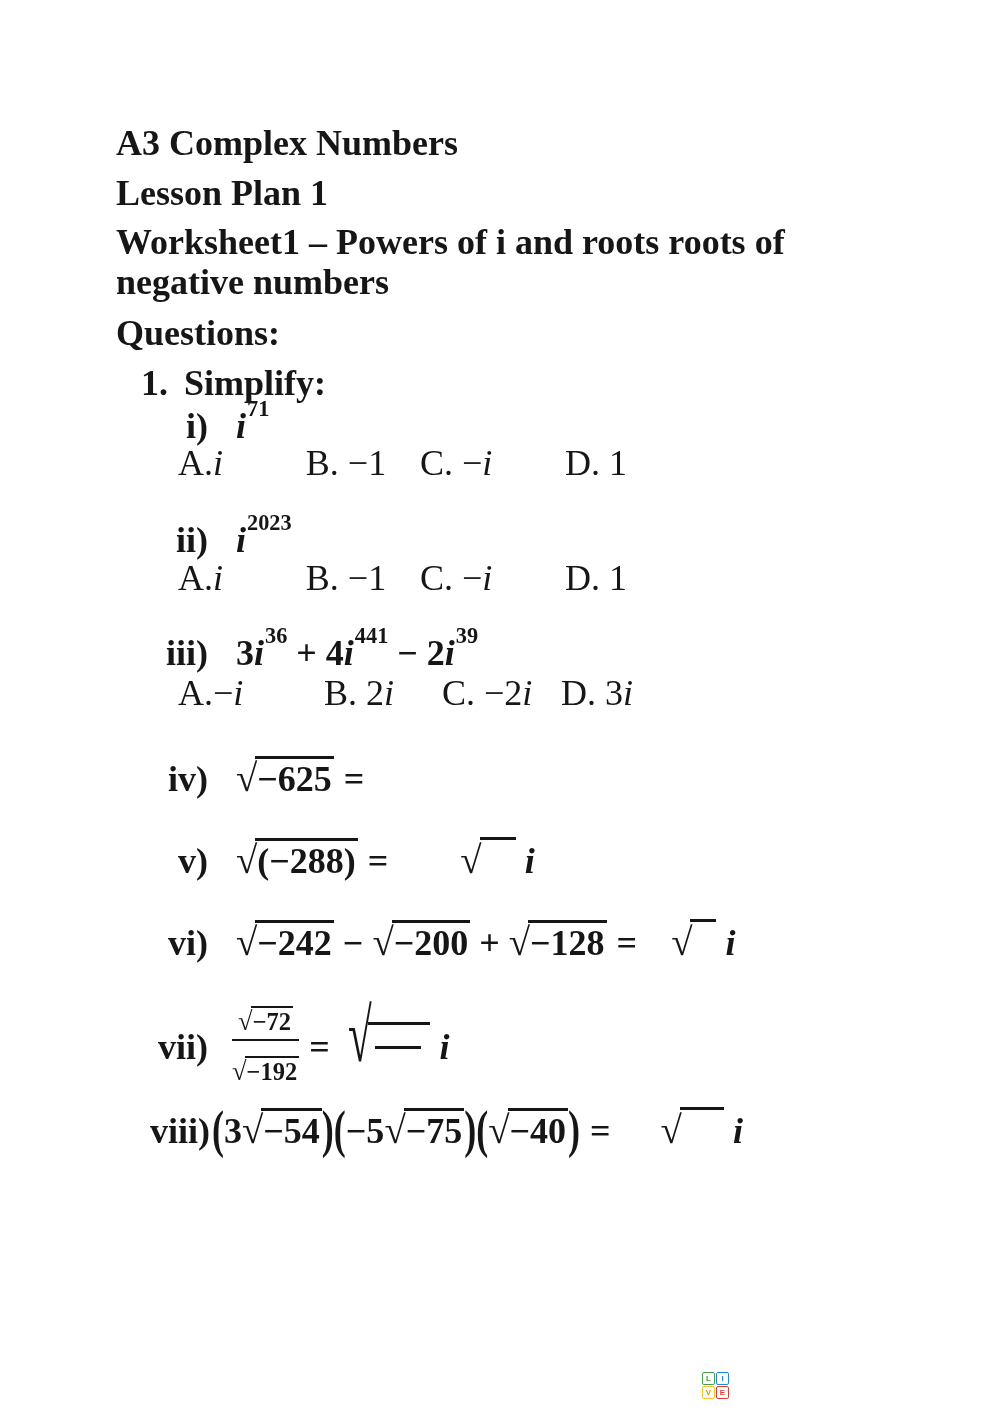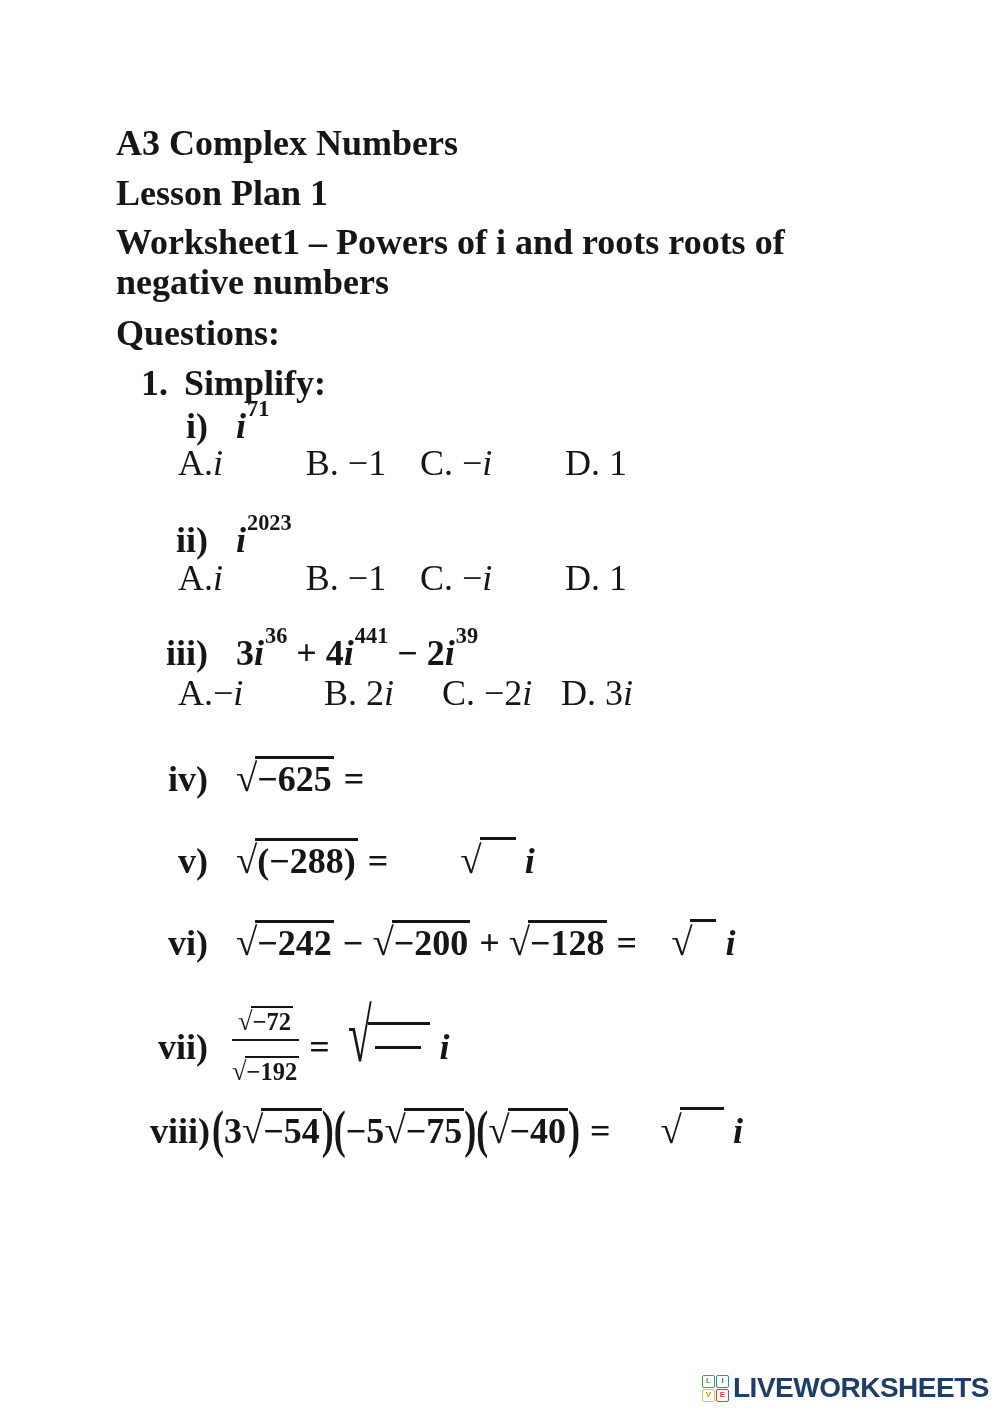--- a/index.html
+++ b/index.html
@@ -130,14 +130,13 @@
   <span class="expr tight"><span class="pr">(</span><span>3</span><span class="sqrt"><span class="rs">√</span><span class="rb">−54</span></span><span class="pr">)</span><span class="pr">(</span><span>−5</span><span class="sqrt"><span class="rs">√</span><span class="rb">−75</span></span><span class="pr">)</span><span class="pr">(</span><span class="sqrt"><span class="rs">√</span><span class="rb">−40</span></span><span class="pr">)</span><span class="eq">=</span><span class="gap-lg"></span><span class="sqrt"><span class="rs">√</span><span class="rb blank" style="width:44px"></span></span>&nbsp;<span class="bi">i</span></span>
 </div>
 
 <div class="brand">
   <span class="brand-grid">
     <span class="tile tL">L</span>
     <span class="tile tI">I</span>
     <span class="tile tV">V</span>
     <span class="tile tE">E</span>
   </span>
-  <span class="brand-text">LIVEWORKSHEETS</span>
 </div>
 
 </body></html>

